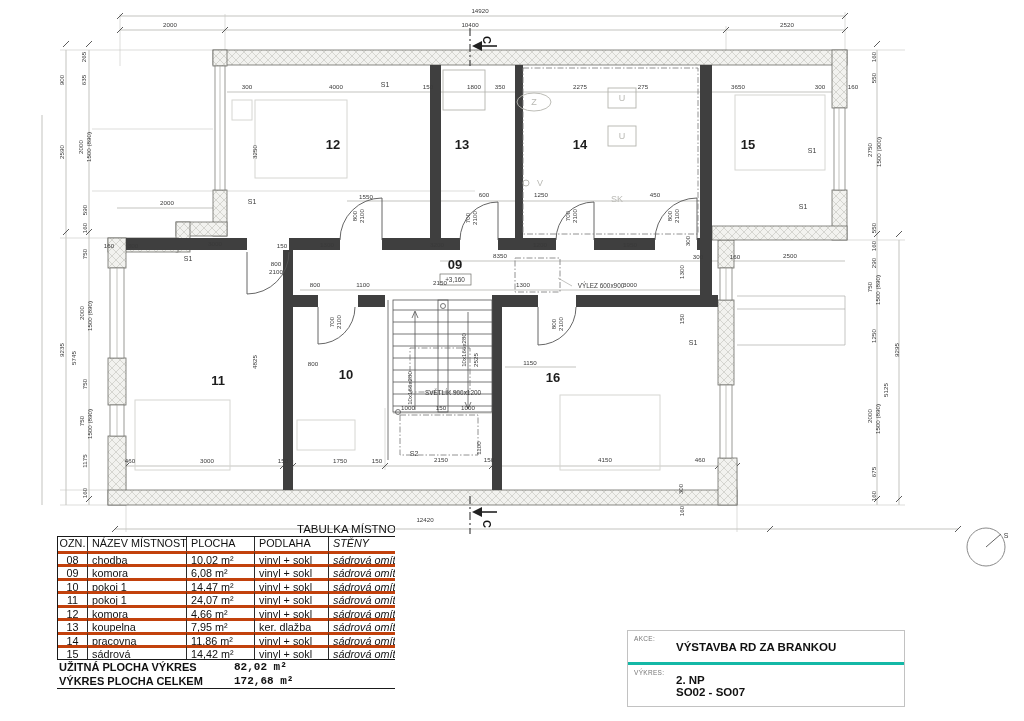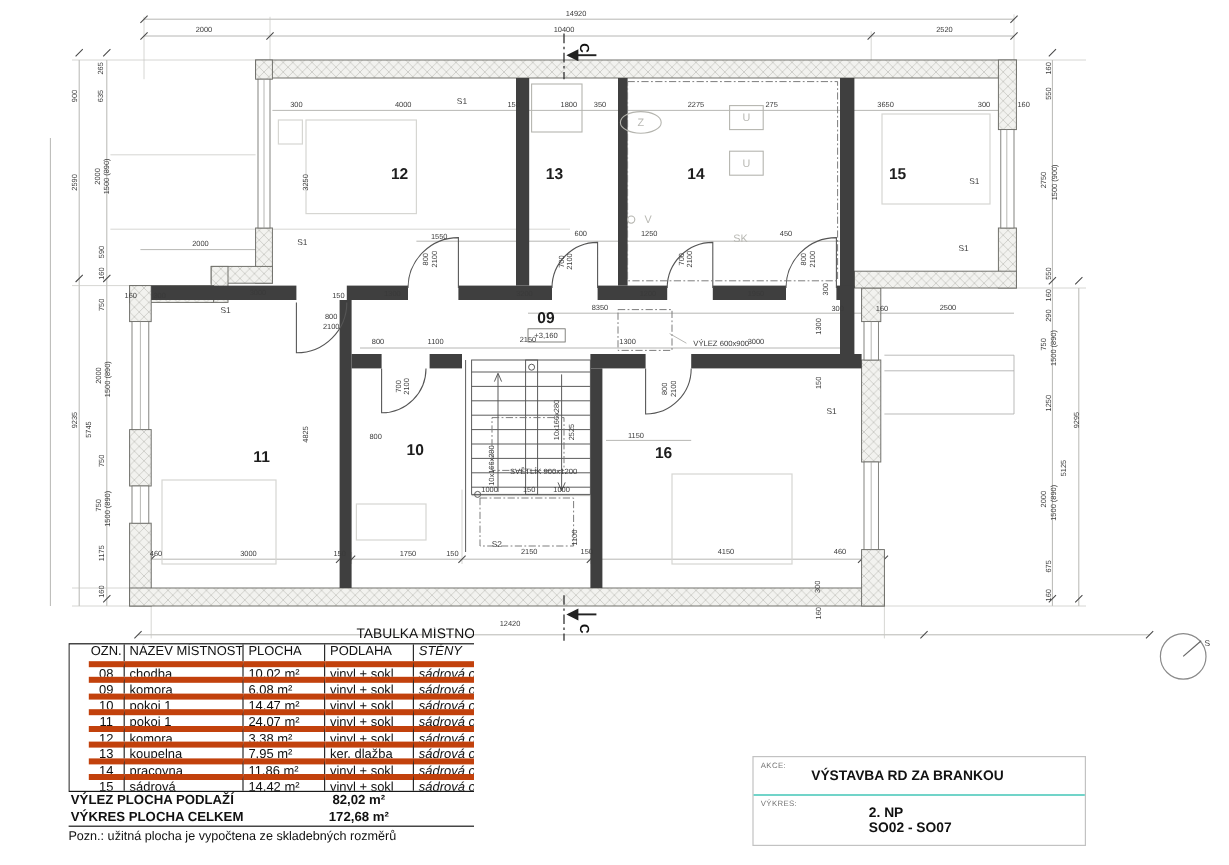--- a/index.html
+++ b/index.html
@@ -27,39 +27,39 @@
   .fixt{stroke:#b4b4ae;stroke-width:0.9;fill:none;}
   .furn{stroke:#d6d6d2;stroke-width:1;fill:none;}
   .terr{stroke:#adadab;stroke-width:0.7;fill:none;}
   .sect{stroke:#222;stroke-width:1.6;fill:none;}
   .sectd{stroke:#222;stroke-width:1;fill:none;stroke-dasharray:8 3 2 3;}
 
   
   #room-table{position:absolute;left:57px;top:523px;width:338px;overflow:hidden;color:#111;}
   .rt-title{position:relative;left:240px;width:220px;height:13px;line-height:13px;
             font-size:11.5px;white-space:nowrap;text-align:left;}
-  .rt-grid{border:1.6px solid #1a1a1a;width:346px;box-sizing:border-box;padding-left:16px;}
+  .rt-grid{border:1.6px solid #1a1a1a;width:346px;box-sizing:border-box;}
   .rt-row{display:grid;grid-template-columns:30px 99px 68px 74px 75px;height:13.5px;
           line-height:13.2px;font-size:10.8px;white-space:nowrap;}
   .rt-row > div{border-right:1px solid #2a2a2a;padding-left:4px;overflow:hidden;}
   .rt-row > div:first-child{text-align:center;padding-left:0;}
   .rt-row > div:last-child{border-right:none;font-style:italic;}
-  .rt-row.rt-data > div{border-top:5px solid #c2410c;}
+  .rt-row.rt-data > div{border-top:3px solid #c2410c;}
   .rt-sums{border-bottom:1.6px solid #1a1a1a;width:338px;}
   .rt-sum{display:flex;height:14px;line-height:14px;font-weight:bold;font-size:11px;white-space:nowrap;}
   .rt-sum .l{width:175px;padding-left:2px;}
-  .rt-sum .v{width:130px;text-align:center;}
+  .rt-sum .v{width:130px;font-family:Liberation Mono, monospace;}
   .rt-note{margin-top:2px;font-size:10.5px;white-space:nowrap;}
 
   
   #title-block{position:absolute;left:627px;top:630px;width:278px;background:#fff;
                border:1px solid #c2c2c2;box-sizing:border-box;color:#111;}
   .tb-row{display:flex;}
-  .tb-row.first{border-bottom:1px solid #14b8a6;height:31px;}
-  .tb-row.second{height:41px;gap:48px;}
+  .tb-row.first{border-bottom:3px solid #14b8a6;height:31px;}
+  .tb-row.second{height:41px;}
   .tb-label{width:40px;font-size:6.5px;color:#777;padding:4px 0 0 6px;letter-spacing:0.3px;}
   .tb-val{font-weight:bold;font-size:11.5px;padding-left:2px;display:flex;flex-direction:column;justify-content:center;}
   .tb-val .l2{font-weight:bold;}
 </style>
 </head>
 <body>
 
 <div id="stage">
 
   <svg id="plan-svg" width="1024" height="721" viewBox="0 0 1024 721">
@@ -404,21 +404,21 @@
           <div class="rt-row rt-data">
             <div>11</div>
             <div>pokoj 1</div>
             <div>24,07 m²</div>
             <div>vinyl + sokl</div>
             <div>sádrová omítka</div>
           </div>
           <div class="rt-row rt-data">
             <div>12</div>
             <div>komora</div>
-            <div>3,38 m²</div>
+            <div>4,66 m²</div>
             <div>vinyl + sokl</div>
             <div>sádrová omítka</div>
           </div>
           <div class="rt-row rt-data">
             <div>13</div>
             <div>koupelna</div>
             <div>7,95 m²</div>
             <div>ker. dlažba</div>
             <div>sádrová omítka</div>
           </div>
@@ -433,29 +433,28 @@
             <div>15</div>
             <div>sádrová</div>
             <div>14,42 m²</div>
             <div>vinyl + sokl</div>
             <div>sádrová omítka</div>
           </div>
         </div>
     </div>
     <div class="rt-sums">
       <div class="rt-sum">
-        <div class="l">VÝLEZ PLOCHA PODLAŽÍ</div>
+        <div class="l">UŽITNÁ PLOCHA VÝKRES</div>
         <div class="v">82,02 m²</div>
       </div>
       <div class="rt-sum">
         <div class="l">VÝKRES PLOCHA CELKEM</div>
         <div class="v">172,68 m²</div>
       </div>
     </div>
-    <div class="rt-note">Pozn.: užitná plocha je vypočtena ze skladebných rozměrů</div>
   </div>
 
   <div id="title-block">
     <div class="tb-row first">
       <div class="tb-label">AKCE:</div>
       <div class="tb-val">VÝSTAVBA RD ZA BRANKOU</div>
     </div>
     <div class="tb-row second">
       <div class="tb-label">VÝKRES:</div>
       <div class="tb-val">

